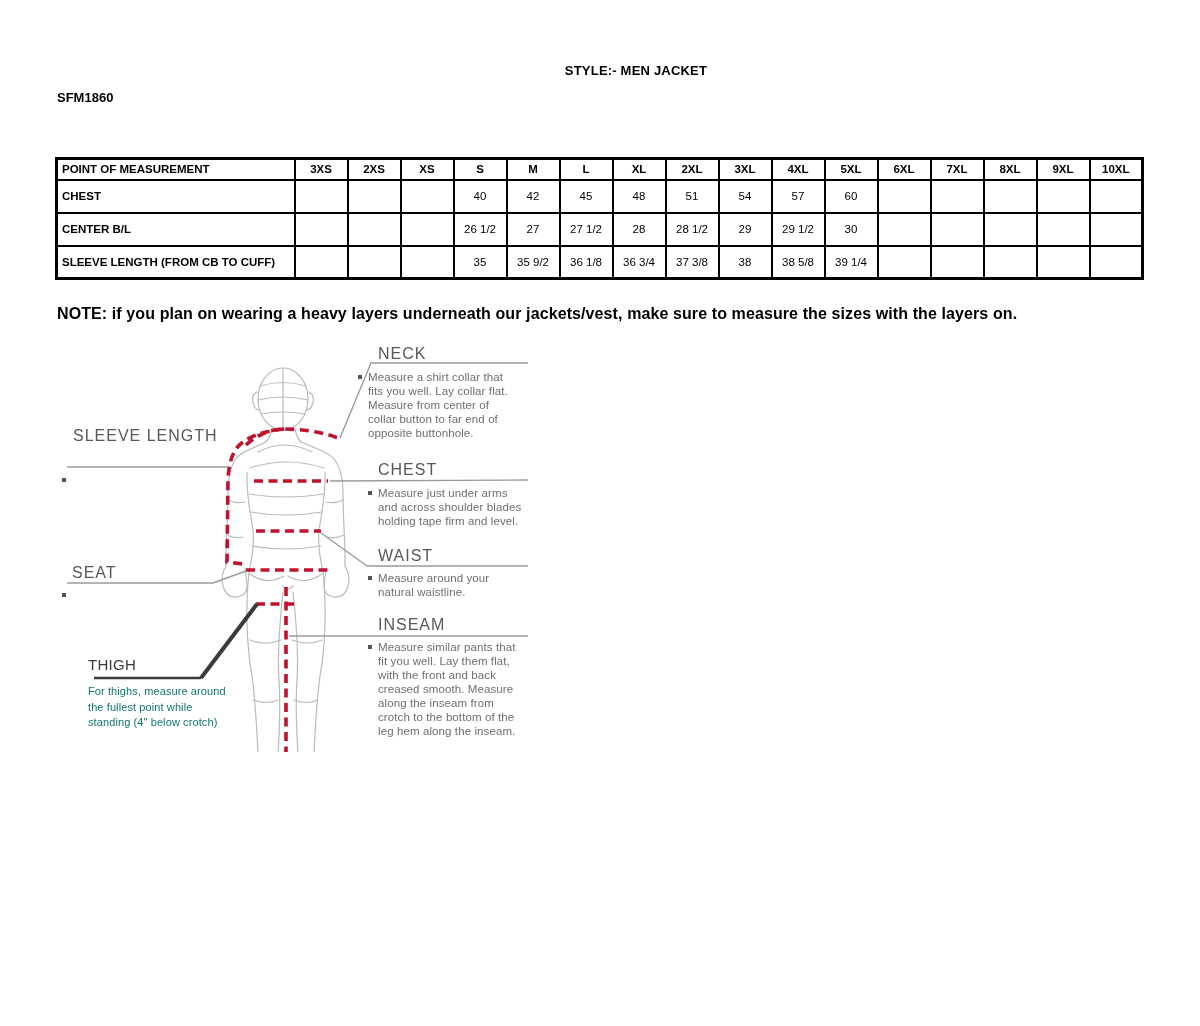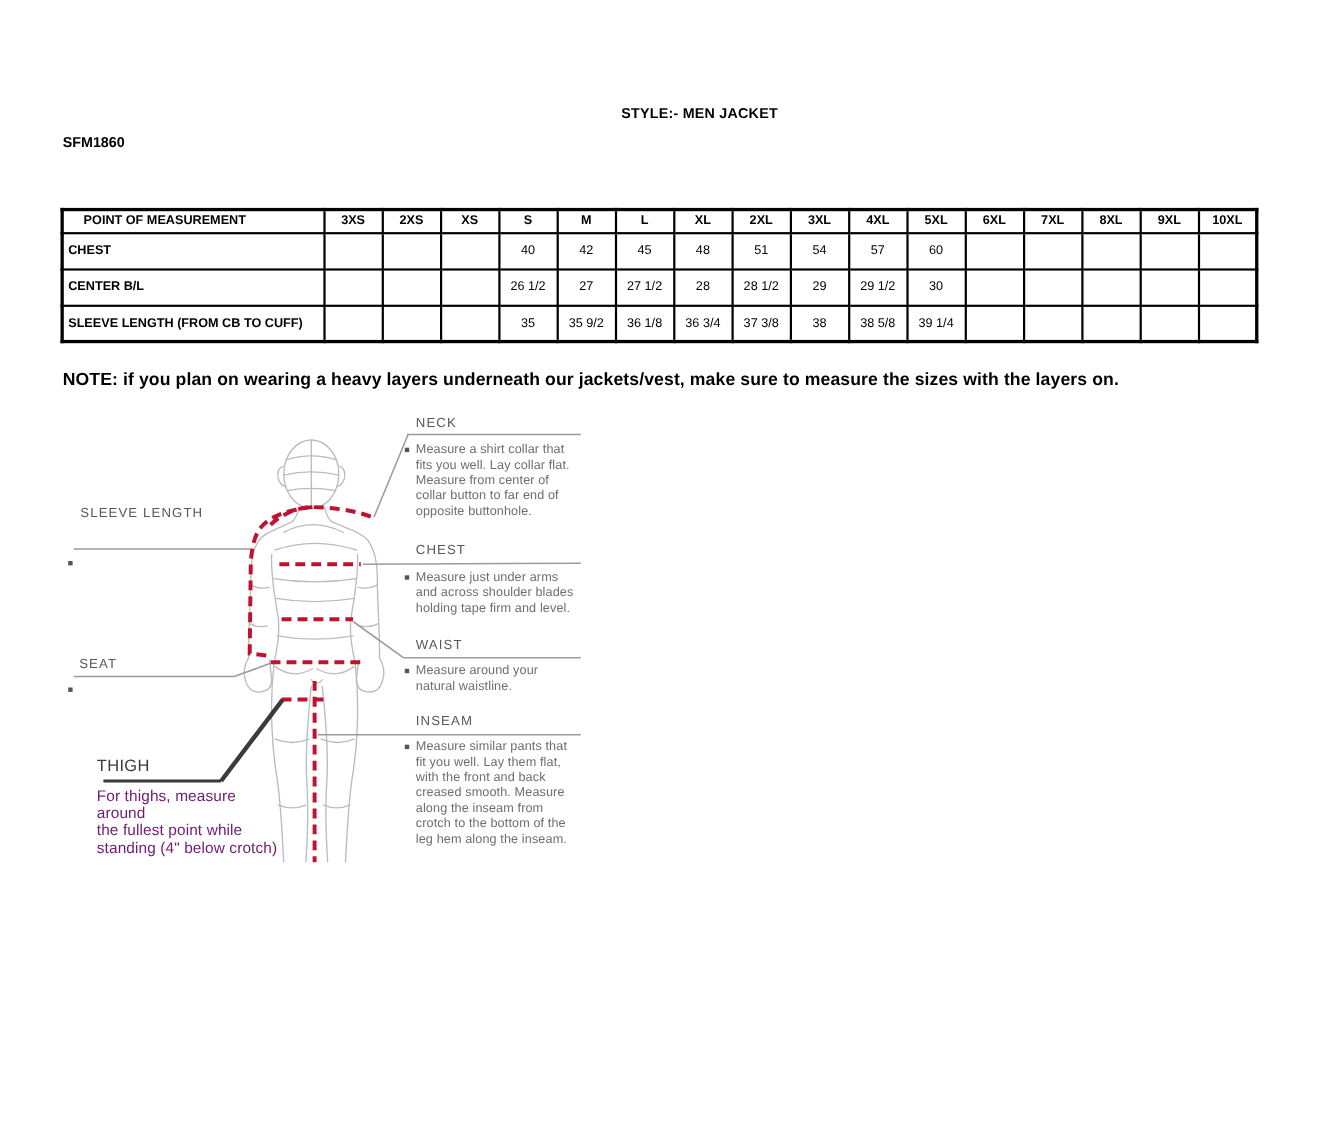--- a/index.html
+++ b/index.html
@@ -6,45 +6,45 @@
     --red:#c0122f;
     --figure:#bbbbbb;
     --leader:#9b9b9b;
     --heading:#585858;
     --body-text:#6e6e6e;
     --thigh-text:#3b3b3b;
   }
   *{margin:0;padding:0;box-sizing:border-box;}
   html,body{background:#fff;}
   body{font-family:"Liberation Sans","DejaVu Sans",sans-serif;color:#000;}
-  #page{position:relative;width:1200px;height:752px;background:#ffffff;overflow:hidden;margin-top:32px;}
+  #page{position:relative;width:1200px;height:752px;background:#ffffff;overflow:hidden;}
 
   .doc-title{position:absolute;left:436px;top:63px;width:400px;text-align:center;
     font-size:13px;font-weight:bold;letter-spacing:.2px;}
   .style-code{position:absolute;left:57px;top:90px;font-size:13px;font-weight:bold;}
   .note-line{position:absolute;left:57px;top:305px;font-size:16px;font-weight:bold;letter-spacing:.1px;}
 
   .size-table-wrap{position:absolute;left:55px;top:157px;width:1089px;}
   table.size-table{width:100%;border-collapse:collapse;border:3px solid #000;table-layout:fixed;}
   table.size-table th,table.size-table td{border:2px solid #000;font-size:11.5px;
     text-align:center;vertical-align:middle;padding:0 2px;overflow:hidden;white-space:nowrap;}
   table.size-table thead th{height:21px;font-weight:bold;}
-  table.size-table thead th:first-child{width:238px;text-align:left;padding-left:18px;}
+  table.size-table thead th:first-child{width:238px;text-align:left;padding-left:4px;}
   table.size-table tbody tr{height:33px;}
   table.size-table td.rowlabel{font-weight:bold;text-align:left;padding-left:4px;}
 
   svg.overlay{position:absolute;left:0;top:0;width:1200px;height:1026px;pointer-events:none;}
 
-  .dlabel{position:absolute;font-size:12px;letter-spacing:1px;color:var(--heading);}
+  .dlabel{position:absolute;font-size:16px;letter-spacing:1px;color:var(--heading);}
   .dlabel.dark{font-size:15px;letter-spacing:.3px;color:var(--thigh-text);}
   .desc{position:absolute;display:flex;gap:6px;align-items:flex-start;}
   .desc .bullet{flex:0 0 auto;width:4px;height:4px;background:#555;margin-top:5px;}
   .desc .desc-text{white-space:pre-line;font-size:11.5px;line-height:14px;
     color:var(--body-text);letter-spacing:.1px;}
-  .desc.thigh-desc .desc-text{font-size:14px;line-height:15.5px;color:#701a75;}
+  .desc.thigh-desc .desc-text{font-size:11px;line-height:15.5px;color:#0f766e;}
 </style>
 </head>
 <body>
 
 <div id="page">
 
   <div class="doc-title">STYLE:- MEN JACKET</div>
   <div class="style-code">SFM1860</div>
 
   <div class="size-table-wrap">
@@ -208,21 +208,21 @@
       <path d="M289,636 H528"></path>
     </g>
 
     <g stroke="var(--thigh-text)" fill="none">
       <path d="M94,678 H201" stroke-width="2.6"></path>
       <path d="M201,678 L257,604" stroke-width="4"></path>
     </g>
   </svg>
 
   <div class="dlabel" style="left:378px;top:345px">NECK</div>
-  <div class="desc" style="left:368px;top:370px;width:168px">
+  <div class="desc" style="left:358px;top:370px;width:168px">
     <span class="bullet"></span>
     <span class="desc-text">Measure a shirt collar that
 fits you well. Lay collar flat.
 Measure from center of
 collar button to far end of
 opposite buttonhole.</span>
   </div>
 
   <div class="dlabel" style="left:73px;top:427px">SLEEVE LENGTH</div>
   <div class="desc" style="left:62px;top:473px;width:172px">

